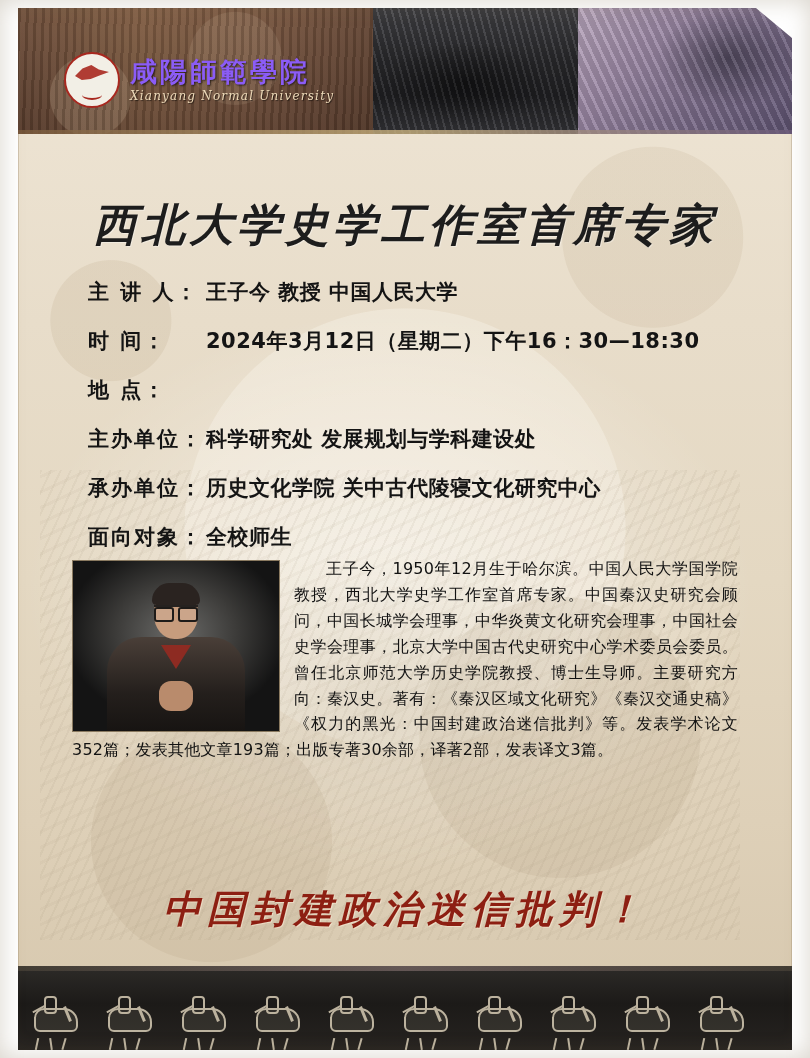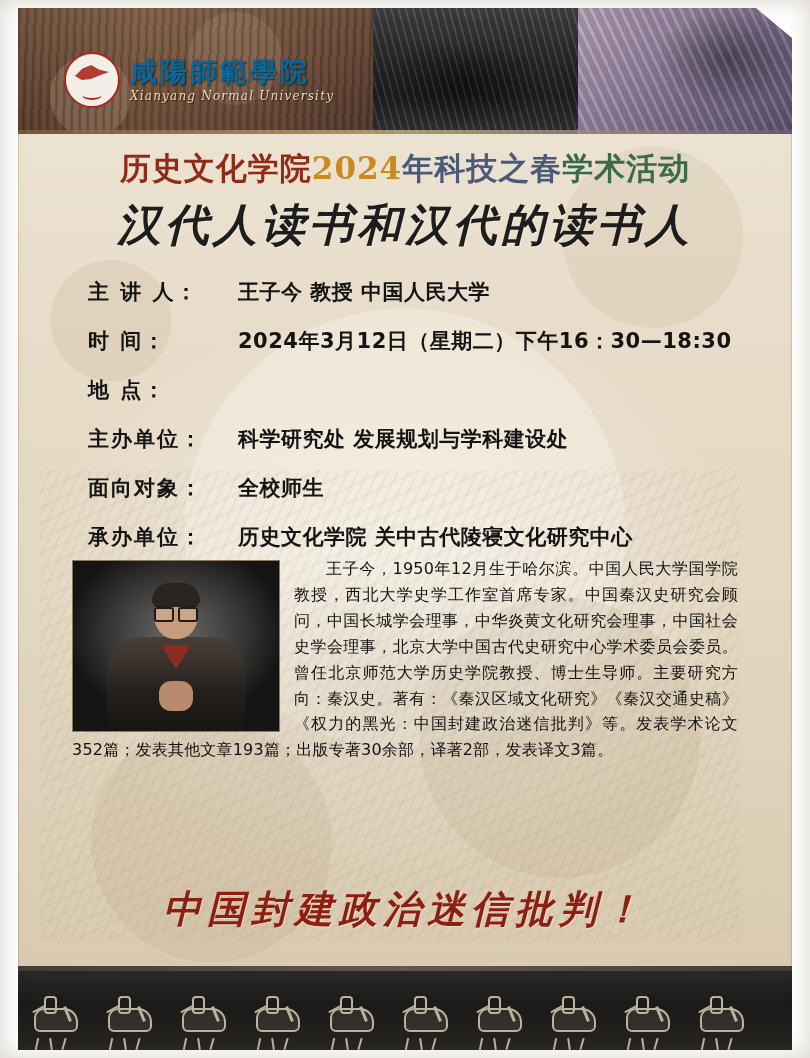--- a/index.html
+++ b/index.html
@@ -156,21 +156,21 @@
     position: absolute;
     left: 16px; bottom: 6px;
     width: 20px; height: 8px;
     border-bottom: 2px solid #a8281f;
     border-radius: 0 0 50% 50%;
   }
   .logo-text-cn {
     font-family: "DejaVu Serif", "Liberation Serif", serif;
     font-size: 27px;
     font-weight: bold;
-    color: #0369a1;
+    color: #8b5cf6;
     letter-spacing: 3px;
     text-shadow: 1px 1px 2px rgba(0,0,0,0.6);
     line-height: 1.1;
   }
   .logo-text-en {
     font-family: "DejaVu Serif", "Liberation Serif", serif;
     font-style: italic;
     font-size: 12px;
     color: #ecd9b8;
     letter-spacing: 1.2px;
@@ -225,21 +225,21 @@
     font-weight: bold;
     font-size: 21px;
     color: #141414;
     white-space: nowrap;
   }
   .info-label {
     flex: none;
     width: 118px;
     letter-spacing: 2px;
   }
-  .info-value { letter-spacing: .5px; margin-left: 32px; }
+  .info-value { letter-spacing: .5px; }
 
   
   .bio-block {
     position: absolute;
     left: 72px;
     top: 556px;
     width: 666px;
   }
   .portrait {
     float: left;
@@ -435,25 +435,22 @@
 
     <div class="logo-wrap">
       <div class="logo-seal"></div>
       <div>
         <div class="logo-text-cn">咸陽師範學院</div>
         <div class="logo-text-en">Xianyang  Normal  University</div>
       </div>
     </div>
   </div>
 
-  <div class="title-line">
-    <span class="seg-a">历史文化学院</span><span class="seg-b">2024</span><span class="seg-c">年科技之春</span><span class="seg-d">学术活动</span>
-  </div>
-
-  <div class="title-main">汉代人读书和汉代的读书人</div>
+
+  <div class="title-main">西北大学史学工作室首席专家</div>
 
   <div class="info">
 
     <div class="info-row">
       <span class="info-label">主 讲 人：</span>
       <span class="info-value">王子今 教授   中国人民大学</span>
     </div>
 
     <div class="info-row">
       <span class="info-label">时     间：</span>
@@ -463,27 +460,27 @@
     <div class="info-row">
       <span class="info-label">地     点：</span>
     </div>
 
     <div class="info-row">
       <span class="info-label">主办单位：</span>
       <span class="info-value">科学研究处  发展规划与学科建设处</span>
     </div>
 
     <div class="info-row">
+      <span class="info-label">承办单位：</span>
+      <span class="info-value">历史文化学院  关中古代陵寝文化研究中心</span>
+    </div>
+
+    <div class="info-row">
       <span class="info-label">面向对象：</span>
       <span class="info-value">全校师生</span>
-    </div>
-
-    <div class="info-row">
-      <span class="info-label">承办单位：</span>
-      <span class="info-value">历史文化学院  关中古代陵寝文化研究中心</span>
     </div>
 
   </div>
 
   <div class="bio-block">
     <div class="portrait">
       <div class="body"></div>
       <div class="head"></div>
       <div class="hair"></div>
       <div class="glasses"></div>

